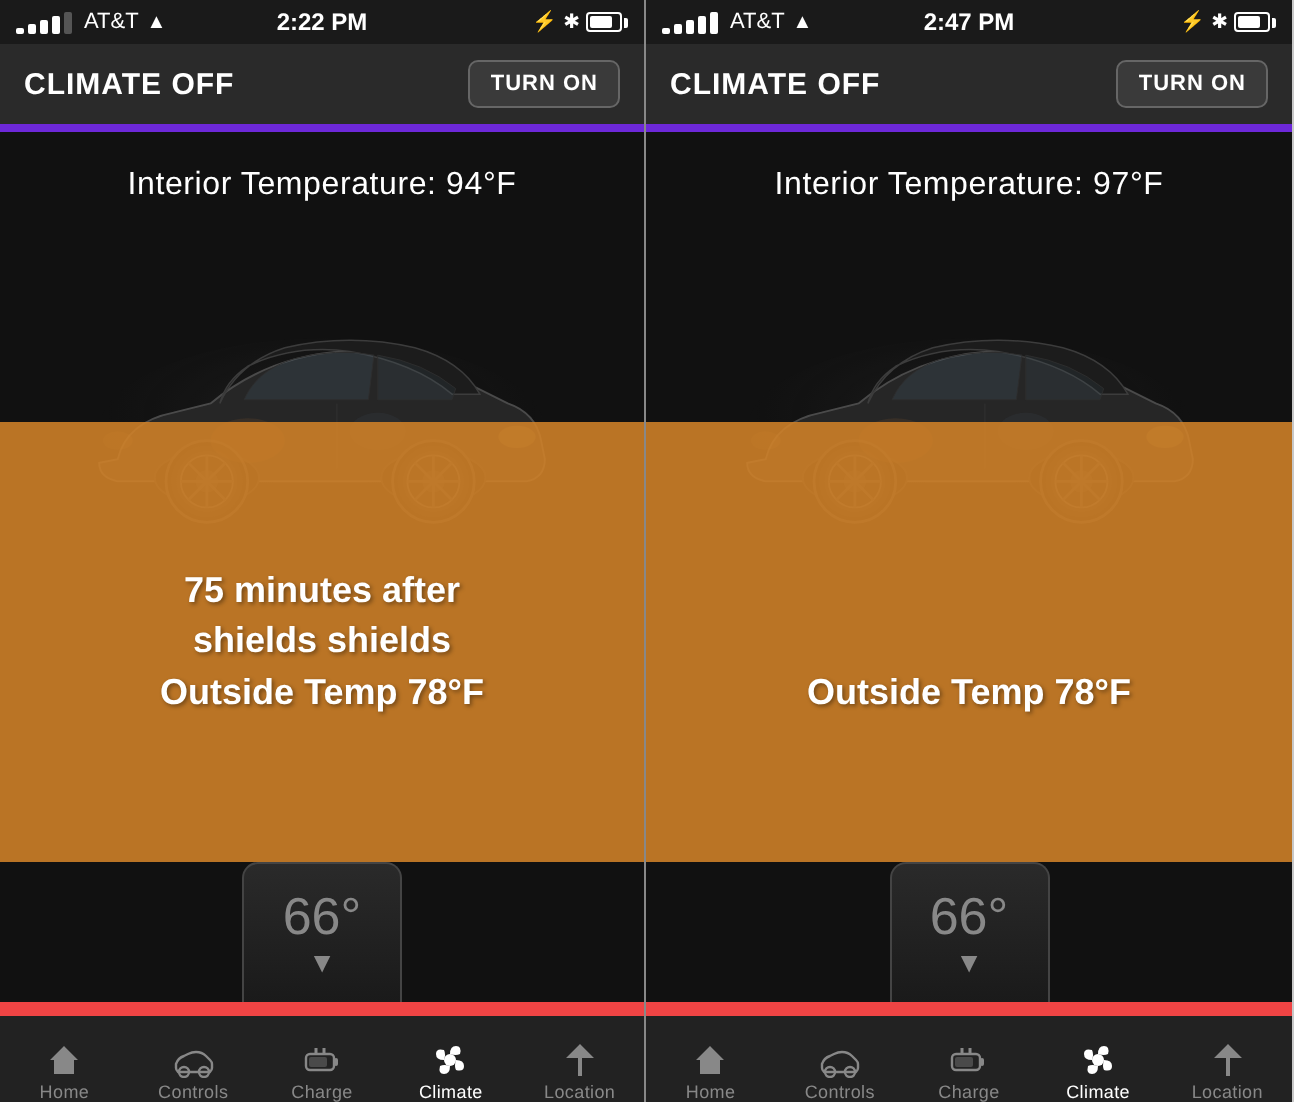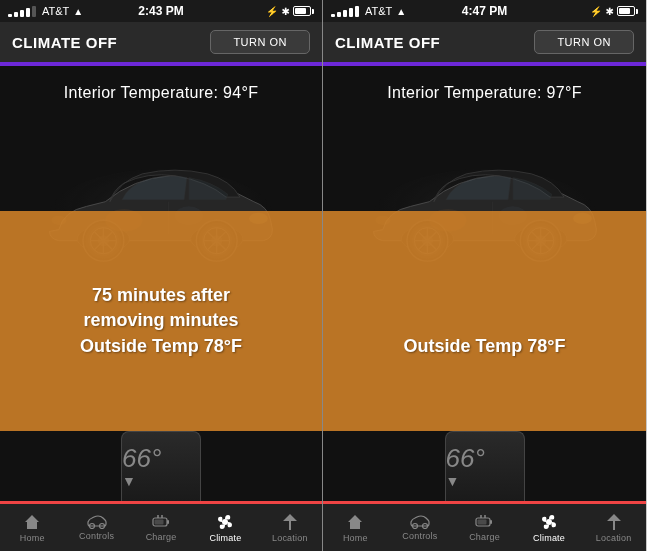--- a/index.html
+++ b/index.html
@@ -72,22 +72,22 @@
       font-size: 15px;
       font-weight: 600;
       letter-spacing: 0.5px;
     }
     .turn-on-btn {
       background: #3a3a3a;
       border: 1px solid #666;
       border-radius: 5px;
       color: #fff;
       font-size: 11px;
-      font-weight: 400;
-      padding: 5px 22px;
+      font-weight: 700;
+      padding: 5px 10px;
       letter-spacing: 0.5px;
       cursor: pointer;
     }
 
     
     .main-content {
       flex: 1;
       background: #111;
       display: flex;
       flex-direction: column;
@@ -147,45 +147,44 @@
     
     .temp-display {
       position: absolute;
       bottom: 0;
       width: 80px;
       height: 70px;
       background: linear-gradient(180deg, #2a2a2a 0%, #1a1a1a 100%);
       border-radius: 8px 8px 0 0;
       display: flex;
       flex-direction: column;
-      align-items: flex-start;
+      align-items: center;
       justify-content: center;
       border: 1px solid #444;
       border-bottom: none;
-      font-style: italic;
     }
     .temp-number {
       color: #888;
       font-size: 26px;
       font-weight: 300;
       line-height: 1;
     }
     .temp-arrow {
       color: #888;
       font-size: 14px;
       margin-top: 2px;
     }
 
     
     .tab-bar {
       height: 50px;
       background: #222;
       display: flex;
-      align-items: center;
-      border-top: 3px solid #ef4444;
+      align-items: flex-end;
+      border-top: 7px solid #ef4444;
       flex-shrink: 0;
     }
     .tab-item {
       flex: 1;
       display: flex;
       flex-direction: column;
       align-items: center;
       justify-content: center;
       gap: 2px;
       cursor: pointer;
@@ -250,21 +249,21 @@
       <div class="signal-dots">
         <div class="signal-dot" style="height:3px"></div>
         <div class="signal-dot" style="height:5px"></div>
         <div class="signal-dot" style="height:7px"></div>
         <div class="signal-dot" style="height:9px"></div>
         <div class="signal-dot" style="height:11px; background:#555"></div>
       </div>
       <span style="font-size:11px;color:#fff;margin-left:2px">AT&amp;T</span>
       <span style="font-size:10px;color:#fff">▲</span>
     </div>
-    <div class="status-center">2:43 PM</div>
+    <div class="status-center">2:22 PM</div>
     <div class="status-right">
       <span style="font-size:10px;color:#fff">⚡</span>
       <span style="font-size:10px;color:#fff">✱</span>
       <div class="battery-icon">
         <div class="battery-body">
           <div class="battery-fill" style="width:80%"></div>
         </div>
         <div class="battery-tip"></div>
       </div>
     </div>
@@ -326,21 +325,21 @@
         <line x1="148" y1="60" x2="148" y2="95" stroke="#333" stroke-width="0.8"></line>
 
         <ellipse cx="100" cy="80" rx="20" ry="12" fill="rgba(150,100,50,0.2)"></ellipse>
         <ellipse cx="170" cy="75" rx="15" ry="10" fill="rgba(100,120,150,0.1)"></ellipse>
       </svg>
     </div>
 
     <div class="overlay-box" style="top: 145px; bottom: 70px;">
       <div class="overlay-text">
         <span>75 minutes after</span><br>
-        <span>removing minutes</span><br>
+        <span>shields shields</span><br>
         <span>Outside Temp 78°F</span>
       </div>
     </div>
 
     <div class="temp-display">
       <span class="temp-number">66°</span>
       <span class="temp-arrow">▼</span>
     </div>
   </div>
 
@@ -395,21 +394,21 @@
       <div class="signal-dots">
         <div class="signal-dot" style="height:3px"></div>
         <div class="signal-dot" style="height:5px"></div>
         <div class="signal-dot" style="height:7px"></div>
         <div class="signal-dot" style="height:9px"></div>
         <div class="signal-dot" style="height:11px"></div>
       </div>
       <span style="font-size:11px;color:#fff;margin-left:2px">AT&amp;T</span>
       <span style="font-size:10px;color:#fff">▲</span>
     </div>
-    <div class="status-center">4:47 PM</div>
+    <div class="status-center">2:47 PM</div>
     <div class="status-right">
       <span style="font-size:10px;color:#fff">⚡</span>
       <span style="font-size:10px;color:#fff">✱</span>
       <div class="battery-icon">
         <div class="battery-body">
           <div class="battery-fill" style="width:80%"></div>
         </div>
         <div class="battery-tip"></div>
       </div>
     </div>

